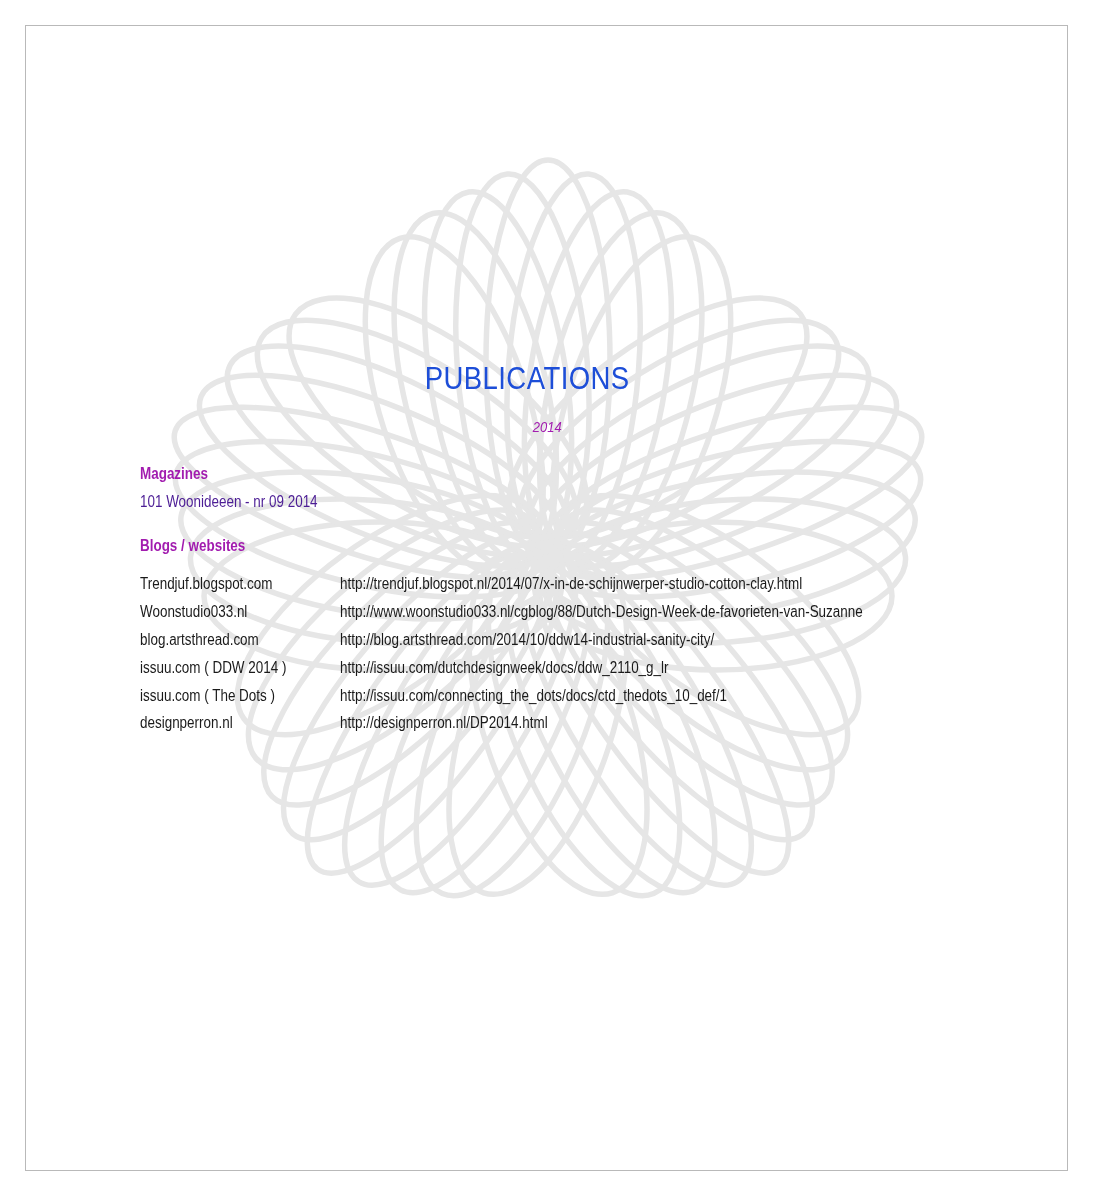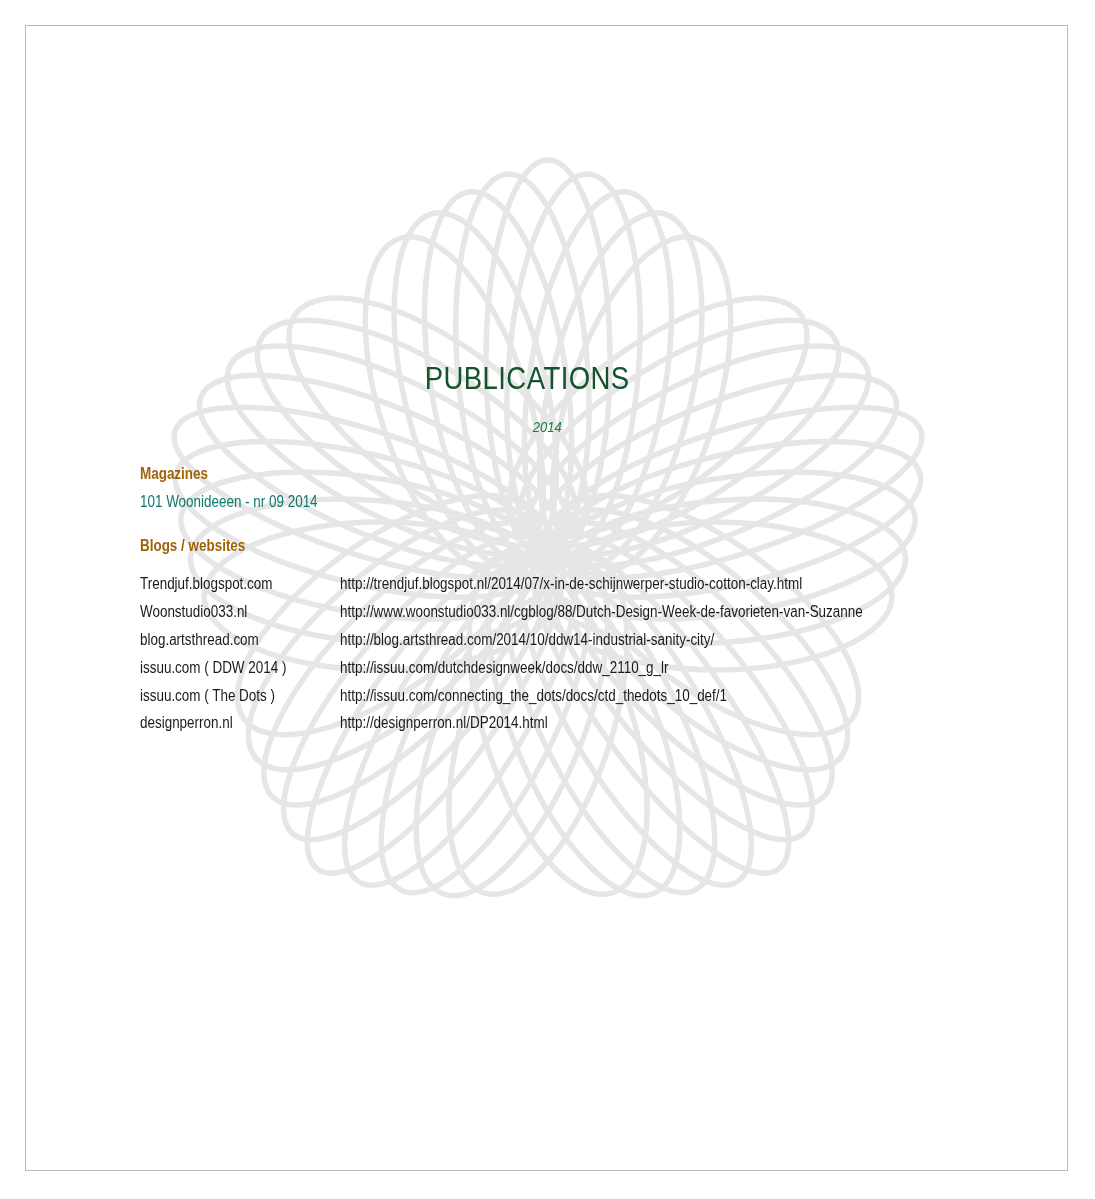--- a/index.html
+++ b/index.html
@@ -3,27 +3,27 @@
 <meta charset="utf-8">
 <style>
   html, body { margin: 0; padding: 0; background: #ffffff; }
   body { width: 1095px; height: 1199px; position: relative; overflow: hidden;
          font-family: "Liberation Sans", sans-serif; color: #111111; }
   .page-frame { position: absolute; left: 25px; top: 25px; width: 1043px; height: 1146px;
                 border: 1px solid #b9b9b9; box-sizing: border-box; background: #ffffff; }
   .flower { position: absolute; left: 0; top: 0; width: 1095px; height: 1199px; pointer-events: none; }
   .cond { display: inline-block; transform-origin: 0 50%; transform: scaleX(0.84); white-space: nowrap; }
   .title { position: absolute; left: 0; width: 1054px; top: 360px; text-align: center; font-size: 32px;
-           letter-spacing: 0.5px; color: #14532d; }
+           letter-spacing: 0.5px; color: #1d4ed8; }
   .title .cond { transform-origin: 50% 50%; transform: scaleX(0.86); }
   .year { position: absolute; left: 0; width: 1095px; top: 418px; text-align: center; font-size: 15.5px;
-          font-style: italic; color: #15803d; }
+          font-style: italic; color: #a21caf; }
   .year .cond { transform-origin: 50% 50%; }
-  .section-heading { position: absolute; left: 140px; font-size: 16px; font-weight: bold; color: #a16207; }
-  .plain-line { position: absolute; left: 140px; font-size: 16px; color: #0f766e; }
+  .section-heading { position: absolute; left: 140px; font-size: 16px; font-weight: bold; color: #a21caf; }
+  .plain-line { position: absolute; left: 140px; font-size: 16px; color: #4c1d95; }
   .row { position: absolute; left: 140px; height: 22px; font-size: 16px; color: #1a1a1a; }
   .row .site { position: absolute; left: 0; top: 0; }
   .row .url { position: absolute; left: 200px; top: 0; }
 </style>
 </head>
 <body>
 
 <div class="page-frame"></div>
 
 <svg class="flower" viewBox="0 0 1095 1199" xmlns="http://www.w3.org/2000/svg">

